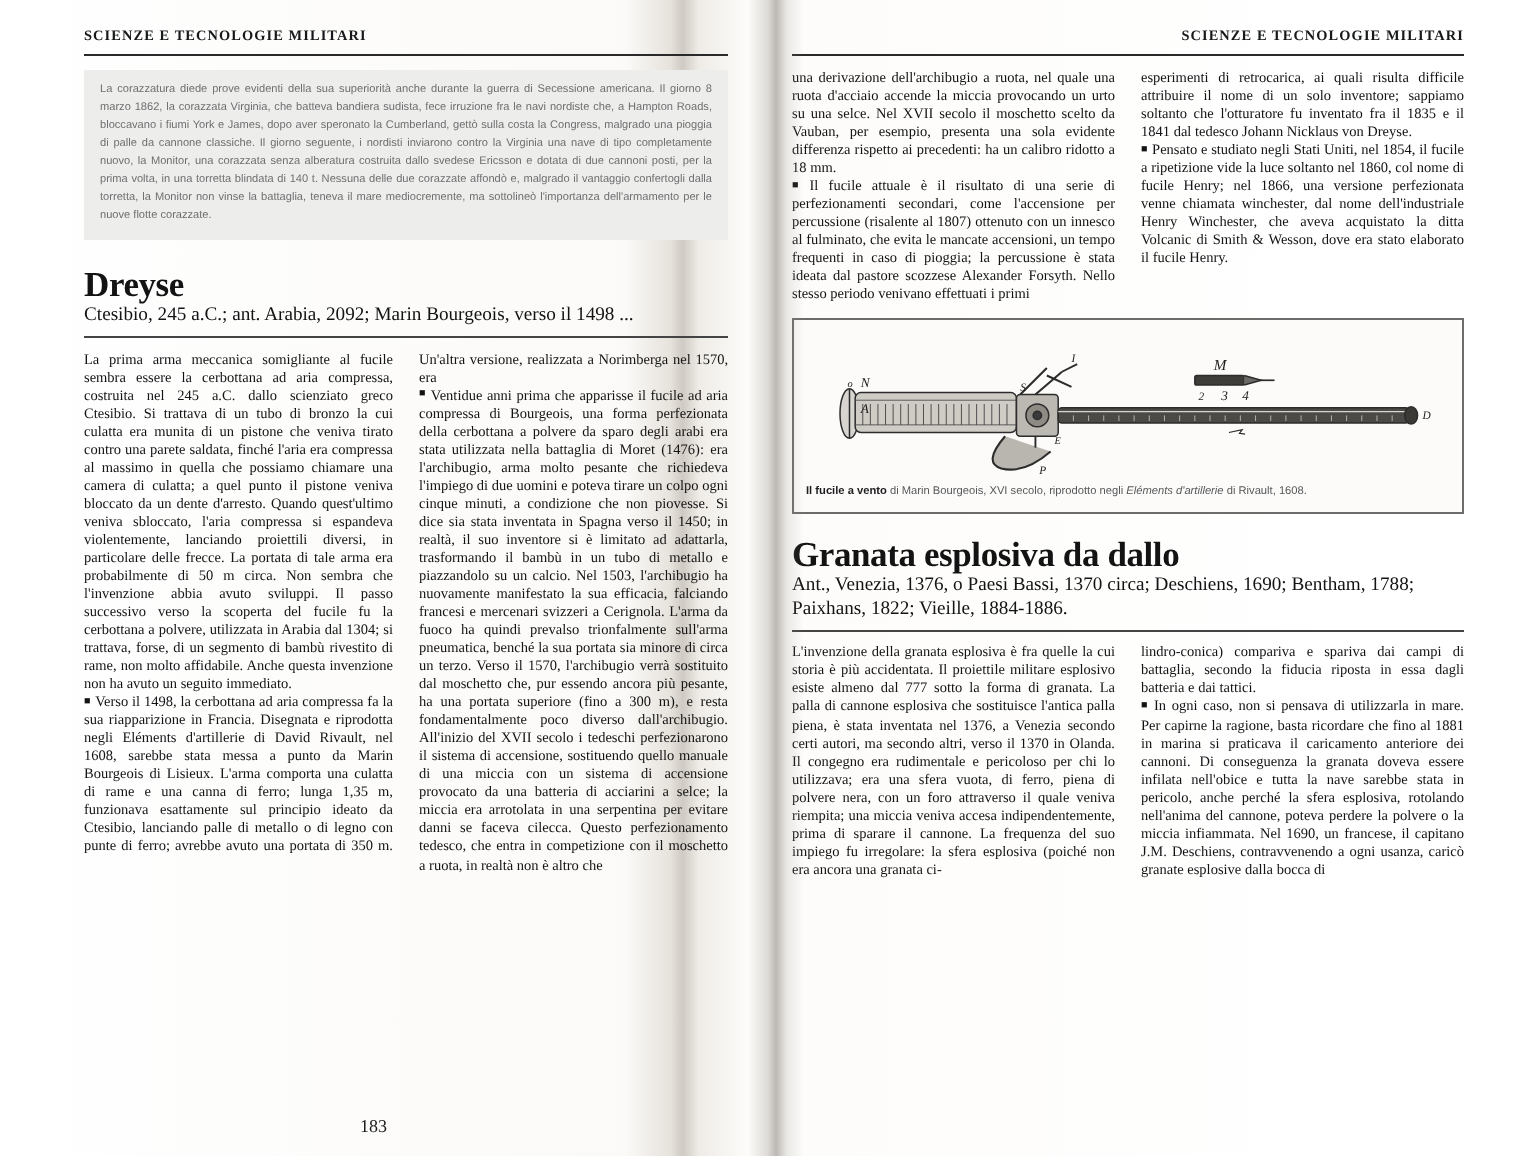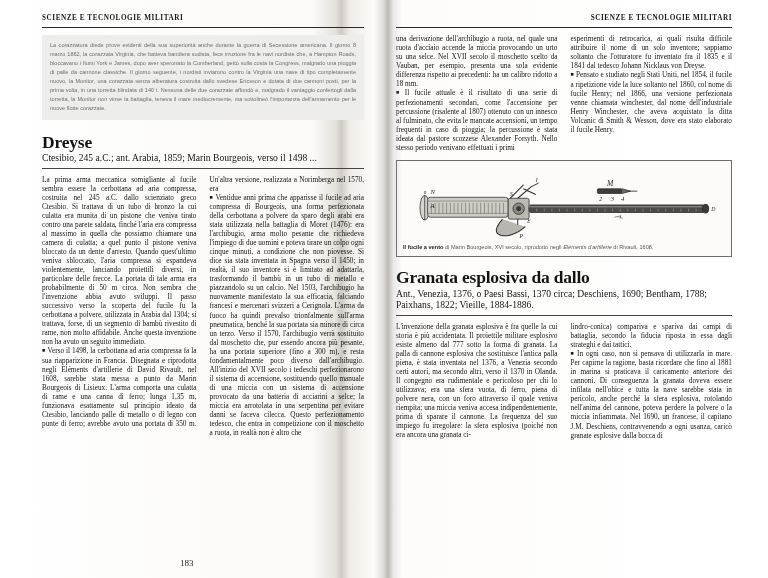--- a/index.html
+++ b/index.html
@@ -91,21 +91,21 @@
 <div class="spread">
 
   <div class="page page-left">
 
     <div class="runhead">SCIENZE E TECNOLOGIE MILITARI</div>
     <div class="rule"></div>
 
     <div class="greybox">La corazzatura diede prove evidenti della sua superiorità anche durante la guerra di Secessione americana. Il giorno 8 marzo 1862, la corazzata Virginia, che batteva bandiera sudista, fece irruzione fra le navi nordiste che, a Hampton Roads, bloccavano i fiumi York e James, dopo aver speronato la Cumberland, gettò sulla costa la Congress, malgrado una pioggia di palle da cannone classiche. Il giorno seguente, i nordisti inviarono contro la Virginia una nave di tipo completamente nuovo, la Monitor, una corazzata senza alberatura costruita dallo svedese Ericsson e dotata di due cannoni posti, per la prima volta, in una torretta blindata di 140 t. Nessuna delle due corazzate affondò e, malgrado il vantaggio confertogli dalla torretta, la Monitor non vinse la battaglia, teneva il mare mediocremente, ma sottolineò l'importanza dell'armamento per le nuove flotte corazzate.</div>
 
     <h1 class="entry">Dreyse</h1>
-    <div class="entry-sub">Ctesibio, 245 a.C.; ant. Arabia, 1859; Marin Bourgeois, verso il 1498 ...</div>
+    <div class="entry-sub">Ctesibio, 245 a.C.; ant. Arabia, 2092; Marin Bourgeois, verso il 1498 ...</div>
     <div class="rule thin"></div>
 
     <div class="cols">
       <p>La prima arma meccanica somigliante al fucile sembra essere la cerbottana ad aria compressa, costruita nel 245 a.C. dallo scienziato greco Ctesibio. Si trattava di un tubo di bronzo la cui culatta era munita di un pistone che veniva tirato contro una parete saldata, finché l'aria era compressa al massimo in quella che possiamo chiamare una camera di culatta; a quel punto il pistone veniva bloccato da un dente d'arresto. Quando quest'ultimo veniva sbloccato, l'aria compressa si espandeva violentemente, lanciando proiettili diversi, in particolare delle frecce. La portata di tale arma era probabilmente di 50 m circa. Non sembra che l'invenzione abbia avuto sviluppi. Il passo successivo verso la scoperta del fucile fu la cerbottana a polvere, utilizzata in Arabia dal 1304; si trattava, forse, di un segmento di bambù rivestito di rame, non molto affidabile. Anche questa invenzione non ha avuto un seguito immediato.</p>
       <p class="sq">Verso il 1498, la cerbottana ad aria compressa fa la sua riapparizione in Francia. Disegnata e riprodotta negli Eléments d'artillerie di David Rivault, nel 1608, sarebbe stata messa a punto da Marin Bourgeois di Lisieux. L'arma comporta una culatta di rame e una canna di ferro; lunga 1,35 m, funzionava esattamente sul principio ideato da Ctesibio, lanciando palle di metallo o di legno con punte di ferro; avrebbe avuto una portata di 350 m. Un'altra versione, realizzata a Norimberga nel 1570, era</p>
       <p class="sq">Ventidue anni prima che apparisse il fucile ad aria compressa di Bourgeois, una forma perfezionata della cerbottana a polvere da sparo degli arabi era stata utilizzata nella battaglia di Moret (1476): era l'archibugio, arma molto pesante che richiedeva l'impiego di due uomini e poteva tirare un colpo ogni cinque minuti, a condizione che non piovesse. Si dice sia stata inventata in Spagna verso il 1450; in realtà, il suo inventore si è limitato ad adattarla, trasformando il bambù in un tubo di metallo e piazzandolo su un calcio. Nel 1503, l'archibugio ha nuovamente manifestato la sua efficacia, falciando francesi e mercenari svizzeri a Cerignola. L'arma da fuoco ha quindi prevalso trionfalmente sull'arma pneumatica, benché la sua portata sia minore di circa un terzo. Verso il 1570, l'archibugio verrà sostituito dal moschetto che, pur essendo ancora più pesante, ha una portata superiore (fino a 300 m), e resta fondamentalmente poco diverso dall'archibugio. All'inizio del XVII secolo i tedeschi perfezionarono il sistema di accensione, sostituendo quello manuale di una miccia con un sistema di accensione provocato da una batteria di acciarini a selce; la miccia era arrotolata in una serpentina per evitare danni se faceva cilecca. Questo perfezionamento tedesco, che entra in competizione con il moschetto a ruota, in realtà non è altro che</p>
     </div>
 
     <div class="folio folio-left">183</div>
   </div>
@@ -187,20 +187,20 @@
         <b>Il fucile a vento</b><span> di Marin Bourgeois, XVI secolo, riprodotto negli </span><i>Eléments d'artillerie</i><span> di Rivault, 1608.</span>
       </div>
     </div>
 
     <h1 class="entry">Granata esplosiva da dallo</h1>
     <div class="entry-sub">Ant., Venezia, 1376, o Paesi Bassi, 1370 circa; Deschiens, 1690; Bentham, 1788; Paixhans, 1822; Vieille, 1884-1886.</div>
     <div class="rule thin"></div>
 
     <div class="cols">
       <p>L'invenzione della granata esplosiva è fra quelle la cui storia è più accidentata. Il proiettile militare esplosivo esiste almeno dal 777 sotto la forma di granata. La palla di cannone esplosiva che sostituisce l'antica palla piena, è stata inventata nel 1376, a Venezia secondo certi autori, ma secondo altri, verso il 1370 in Olanda. Il congegno era rudimentale e pericoloso per chi lo utilizzava; era una sfera vuota, di ferro, piena di polvere nera, con un foro attraverso il quale veniva riempita; una miccia veniva accesa indipendentemente, prima di sparare il cannone. La frequenza del suo impiego fu irregolare: la sfera esplosiva (poiché non era ancora una granata ci-</p>
-      <p>lindro-conica) compariva e spariva dai campi di battaglia, secondo la fiducia riposta in essa dagli strateghi e dai tattici.</p>
+      <p>lindro-conica) compariva e spariva dai campi di battaglia, secondo la fiducia riposta in essa dagli batteria e dai tattici.</p>
       <p class="sq">In ogni caso, non si pensava di utilizzarla in mare. Per capirne la ragione, basta ricordare che fino al 1881 in marina si praticava il caricamento anteriore dei cannoni. Di conseguenza la granata doveva essere infilata nell'obice e tutta la nave sarebbe stata in pericolo, anche perché la sfera esplosiva, rotolando nell'anima del cannone, poteva perdere la polvere o la miccia infiammata. Nel 1690, un francese, il capitano J.M. Deschiens, contravvenendo a ogni usanza, caricò granate esplosive dalla bocca di</p>
     </div>
 
   </div>
 
   <div class="gutter"></div>
 </div>
 
 </body></html>

